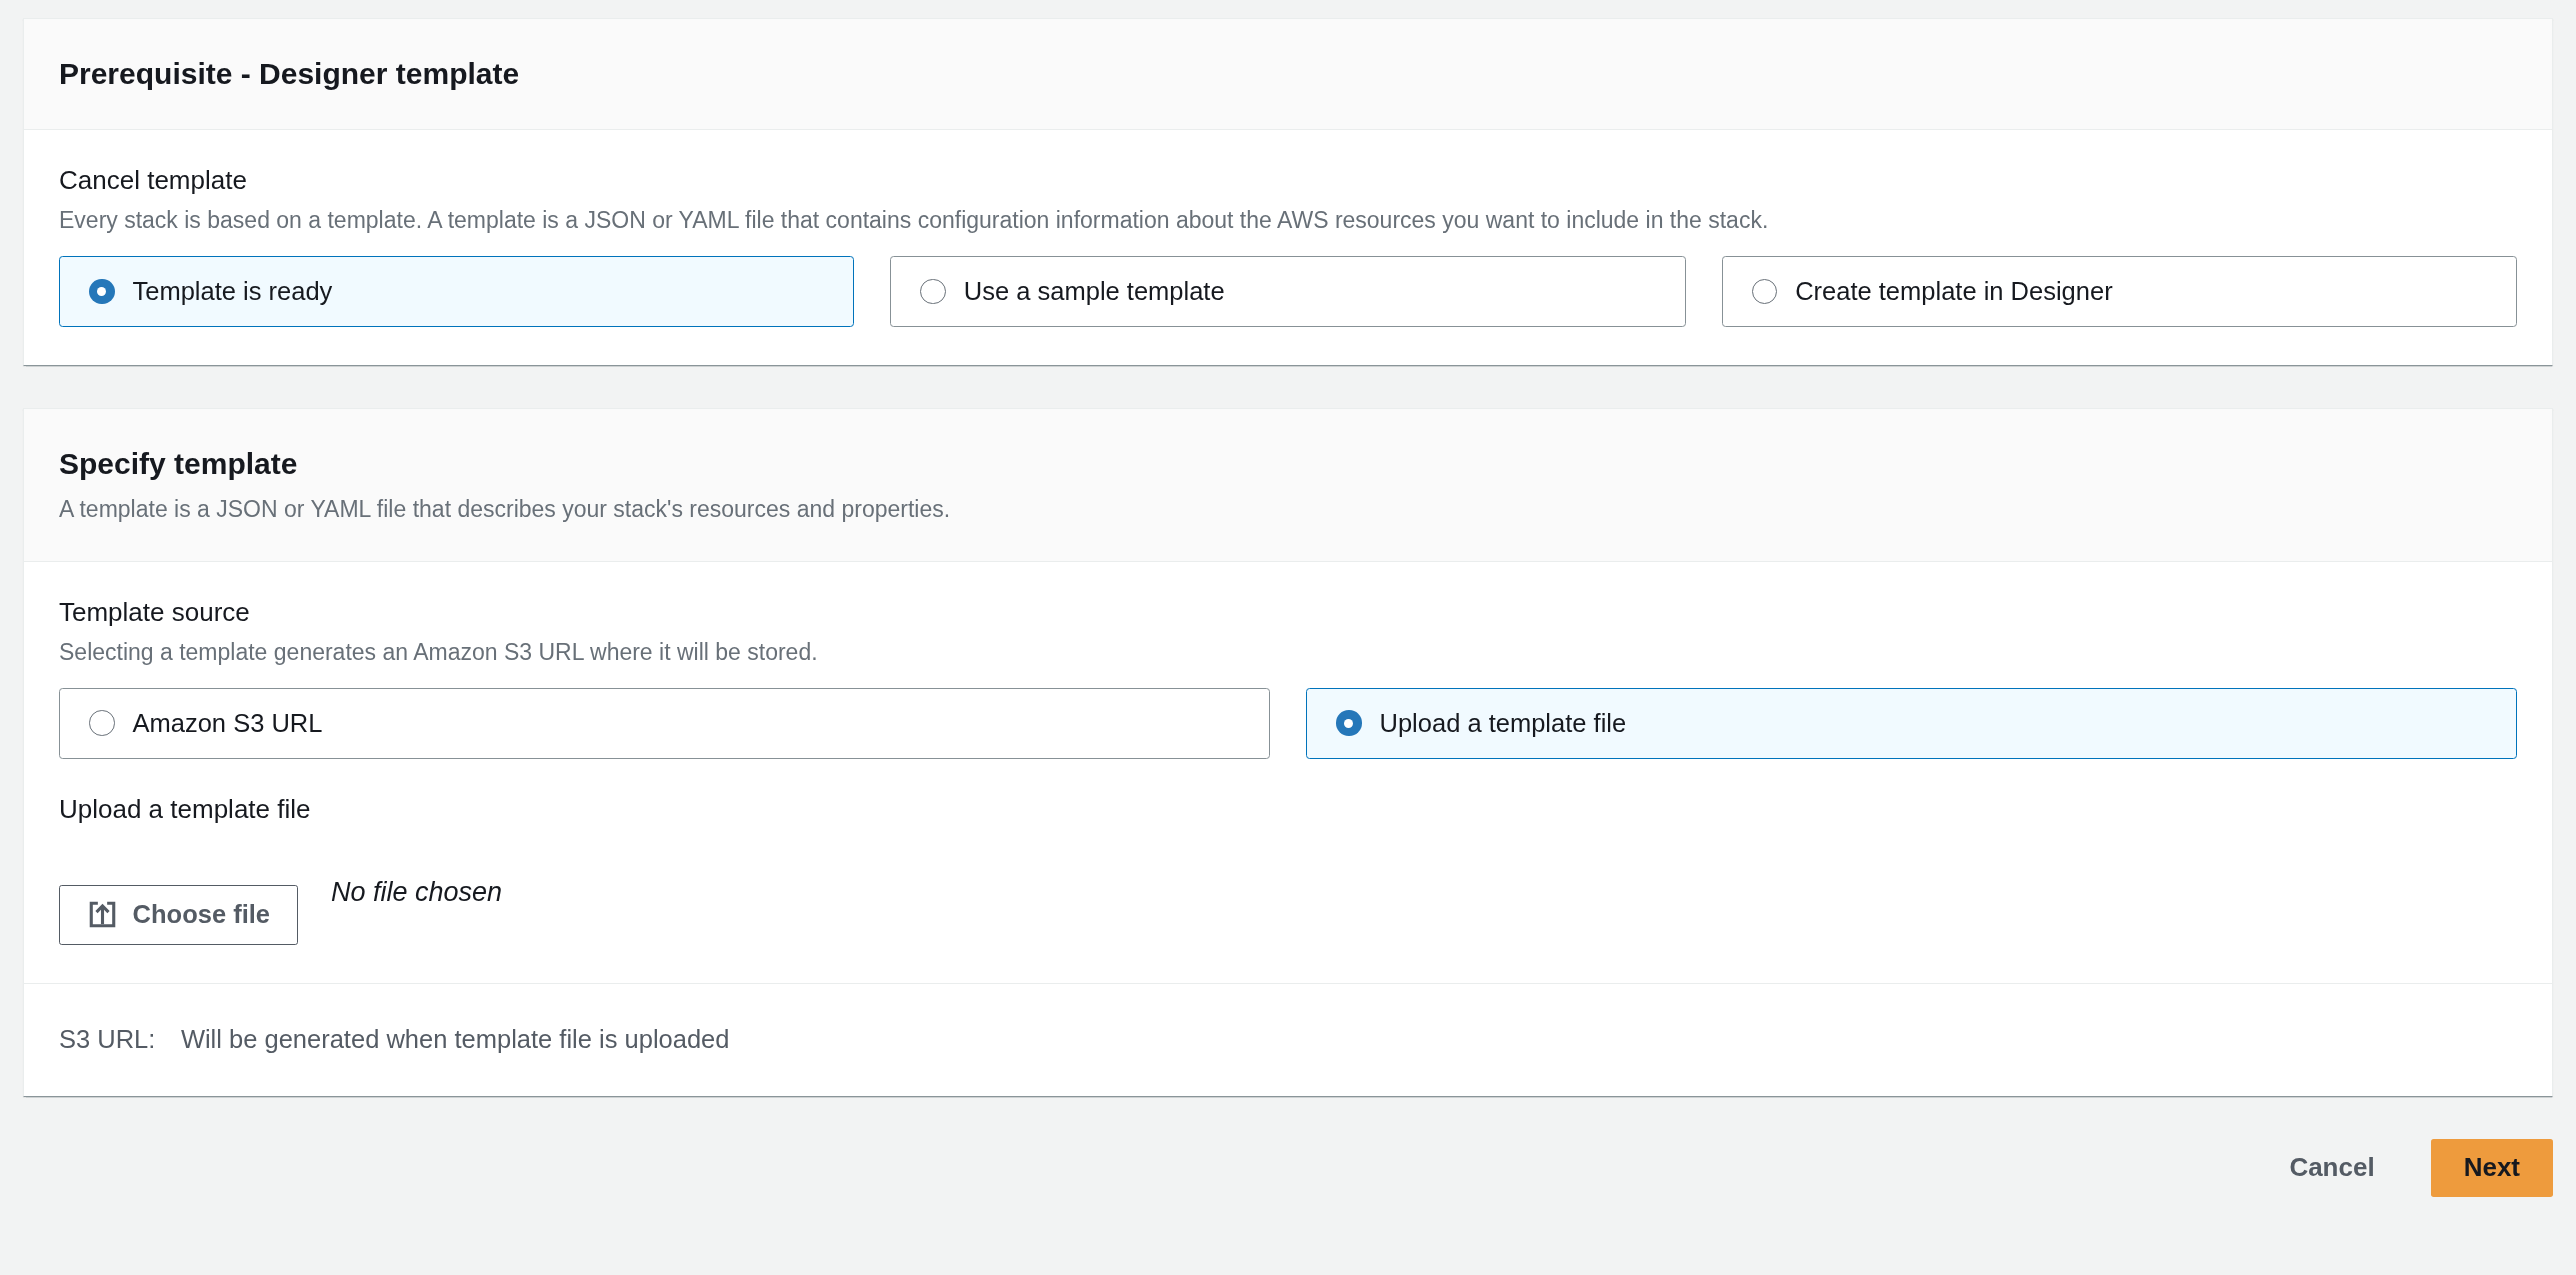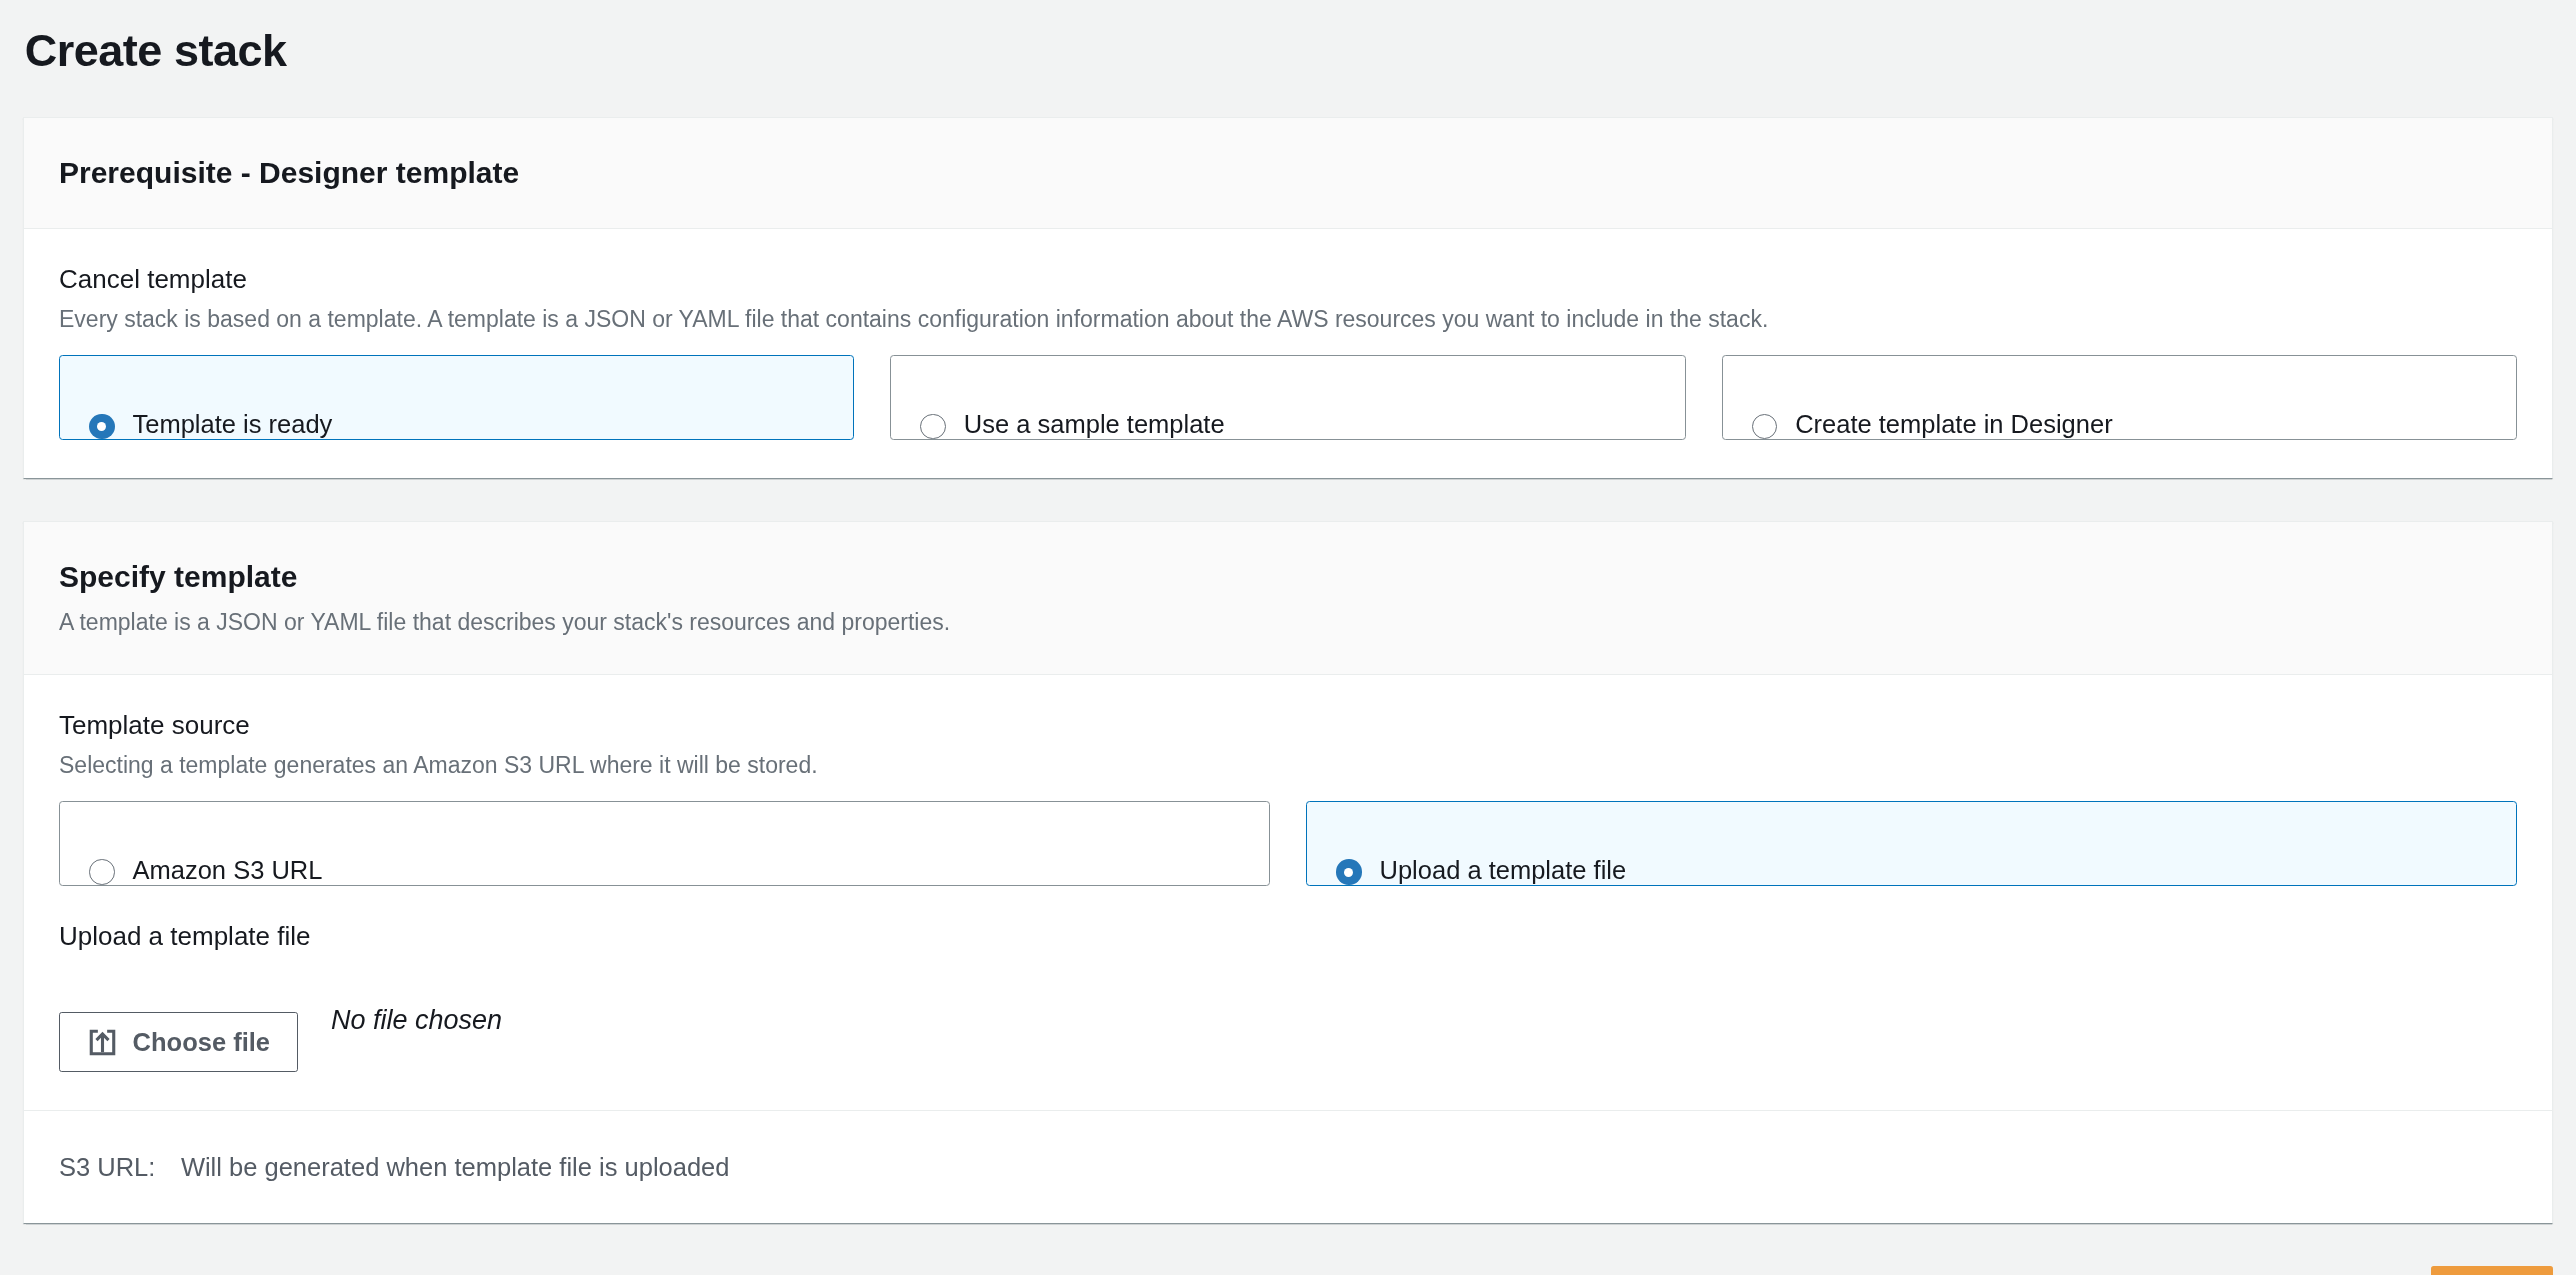--- a/index.html
+++ b/index.html
@@ -51,23 +51,23 @@
   }
   .field-desc {
     font-size: 23px;
     color: #687078;
     margin-bottom: 22px;
   }
 
   .tile-row { display: flex; gap: 36px; }
   .tile {
     flex: 1;
-    height: 85px;
-    display: flex;
-    align-items: flex-end;
+    height: 71px;
+    display: flex;
+    align-items: center;
     padding: 0 29px;
     background: #ffffff;
     border: 1.8px solid #879196;
     border-radius: 3.6px;
     cursor: pointer;
   }
   .tile.selected {
     border-color: #0073bb;
     background: #f1faff;
   }
@@ -180,21 +180,20 @@
     font-weight: 700;
     color: #16191f;
     cursor: pointer;
   }
 </style>
 </head>
 <body>
 
 <div class="page">
 
-  <h1 class="page-title">Create stack</h1>
 
   <section class="card">
     <div class="card-header">
       <h2>Prerequisite - Designer template</h2>
     </div>
     <div class="card-body">
       <div class="field-label">Cancel template</div>
       <div class="field-desc">Every stack is based on a template. A template is a JSON or YAML file that contains configuration information about the AWS resources you want to include in the stack.</div>
       <div class="tile-row">
         <div class="tile selected">

